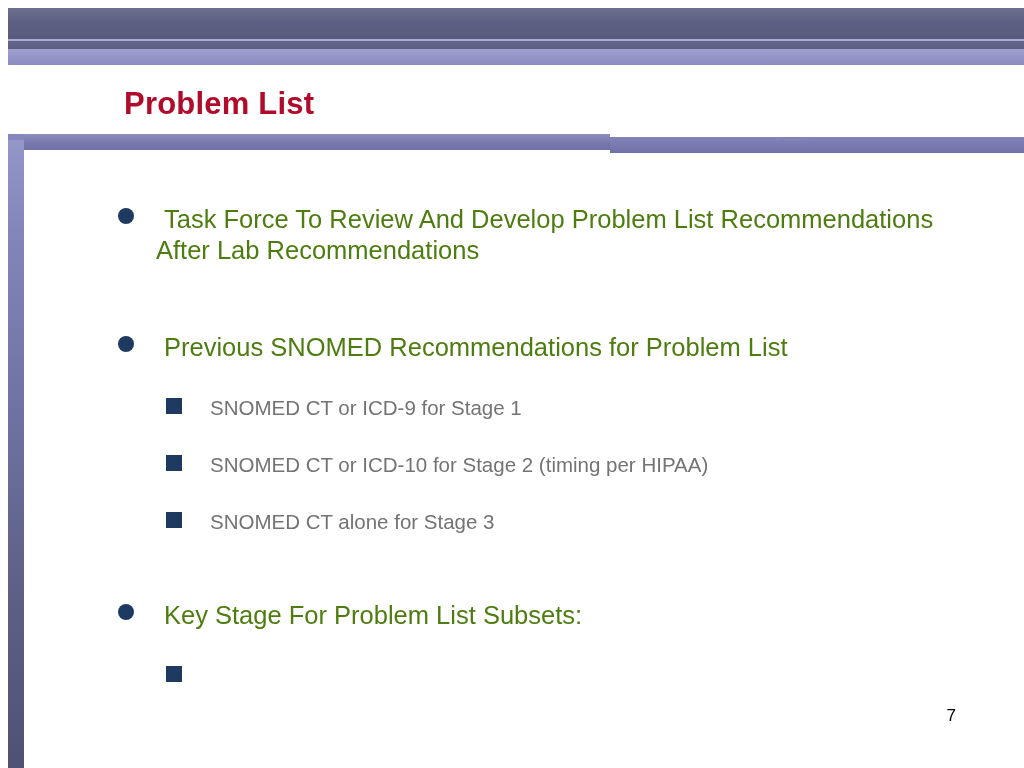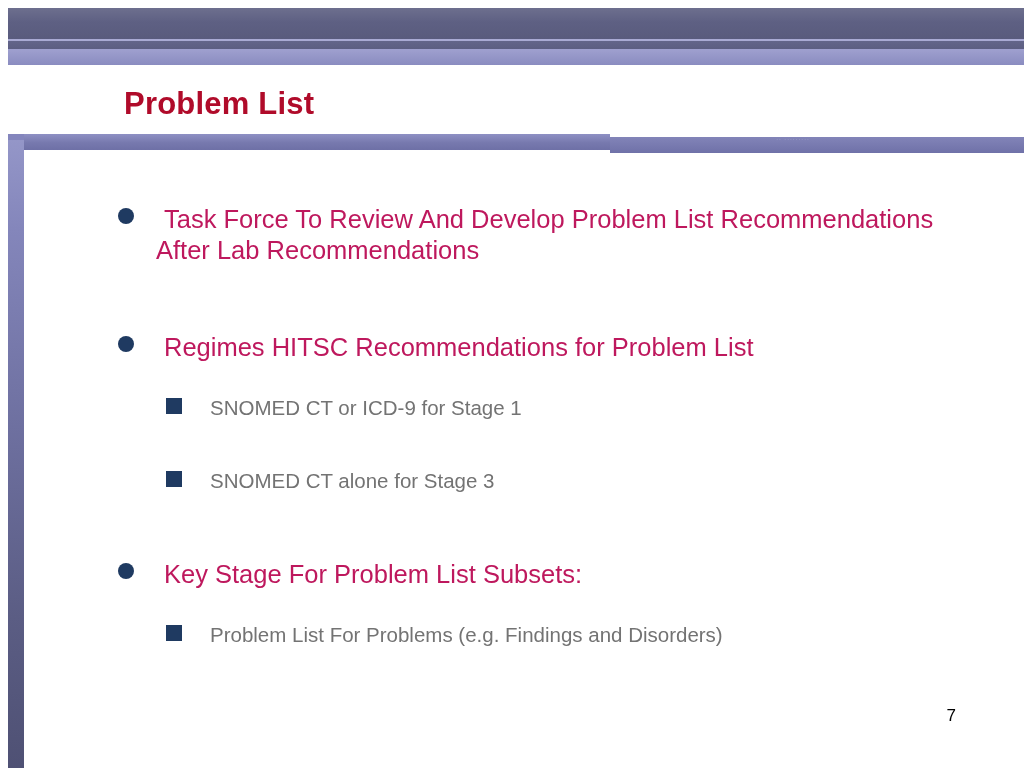--- a/index.html
+++ b/index.html
@@ -119,21 +119,21 @@
     top: 172px;
     width: 900px;
   }
 
   .group { margin-bottom: 0; }
 
   .l1 {
     position: relative;
     padding-left: 46px;
     font-size: 25.5px;
-    color: #be185d;
+    color: #4d7c0f;
     line-height: 1.22;
     margin-top: 0;
   }
   .l1 .dot {
     position: absolute;
     left: 8px;
     top: 12px;
     width: 7px;
     height: 7px;
     border-radius: 50%;
@@ -194,46 +194,49 @@
         <span class="dot"></span>
         <span>Task Force To Review And Develop Problem List Recommendations After Lab Recommendations</span>
       </div>
     </div>
 
     <div class="sp-34"></div>
 
     <div class="group">
       <div class="l1">
         <span class="dot"></span>
-        <span>Regimes HITSC Recommendations for Problem List</span>
+        <span>Previous SNOMED Recommendations for Problem List</span>
       </div>
       <div class="sp-14"></div>
       <div class="l2">
         <span class="dash"></span>
         <span>SNOMED CT or ICD-9 for Stage 1</span>
       </div>
       <div class="sp-12"></div>
+      <div class="l2">
+        <span class="dash"></span>
+        <span>SNOMED CT or ICD-10 for Stage 2 (timing per HIPAA)</span>
+      </div>
       <div class="sp-12"></div>
       <div class="l2">
         <span class="dash"></span>
         <span>SNOMED CT alone for Stage 3</span>
       </div>
     </div>
 
     <div class="sp-34"></div>
 
     <div class="group">
       <div class="l1">
         <span class="dot"></span>
         <span>Key Stage For Problem List Subsets:</span>
       </div>
       <div class="sp-14"></div>
       <div class="l2">
         <span class="dash"></span>
-        <span>Problem List For Problems (e.g. Findings and Disorders)</span>
       </div>
       <div class="sp-12"></div>
     </div>
 
   </div>
 
   <div class="page-number">7</div>
 
 </div>
 

